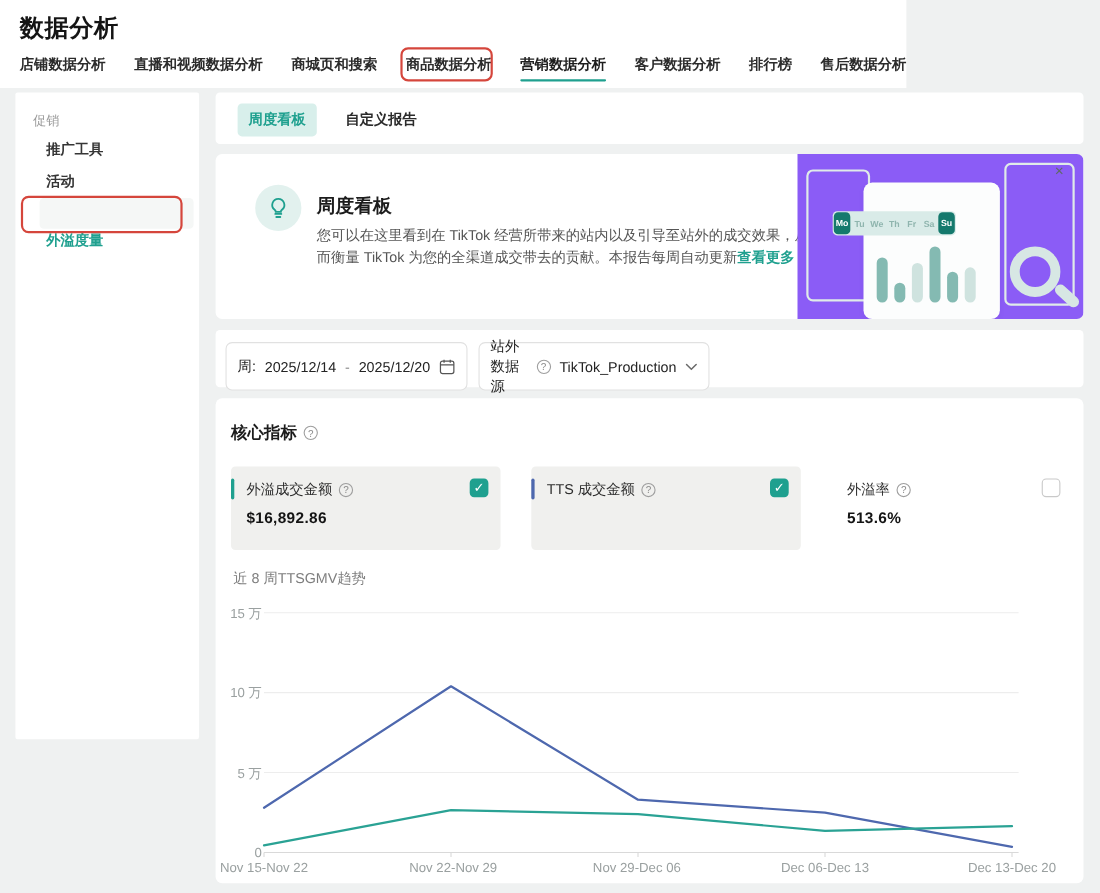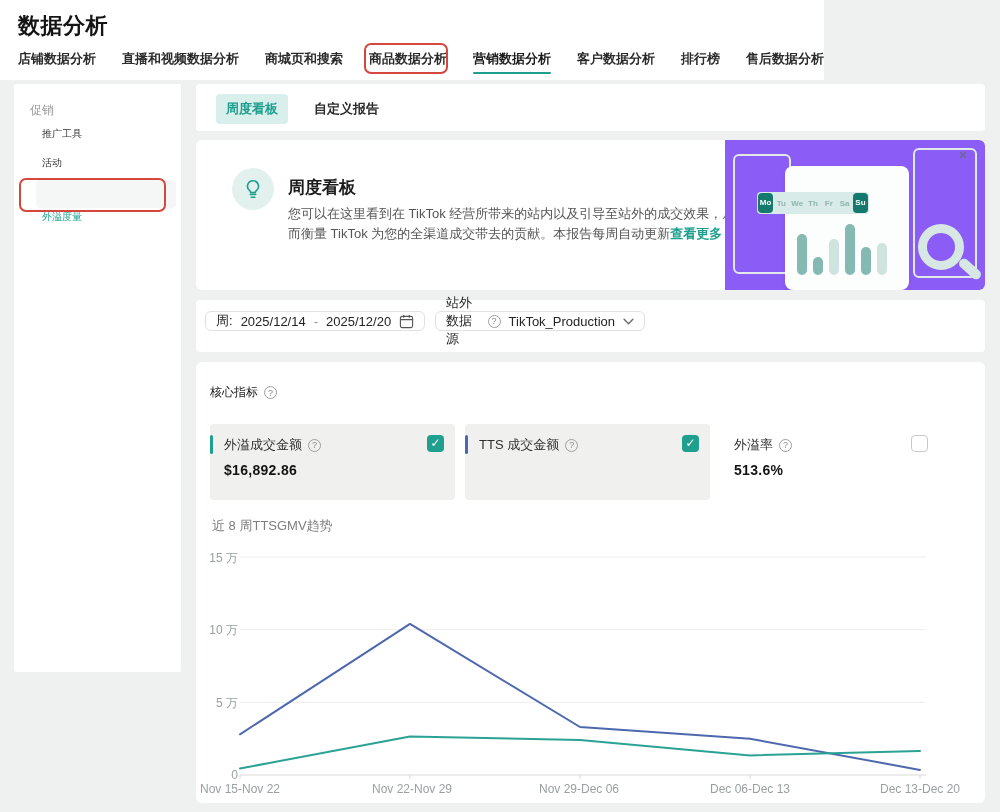--- a/index.html
+++ b/index.html
@@ -16,21 +16,21 @@
   .nav-tab.active::after { content:""; position:absolute; left:0; right:0; bottom:2px; height:2px; background:#1fa08f; border-radius:1px; }
 
   
   .anno-box { position:absolute; border:2.5px solid #d5463c; border-radius:7px; pointer-events:none; }
   .anno-nav { left:364px; top:43px; width:84px; height:31px; }
   .anno-side { left:19px; top:178px; width:147px; height:34px; }
 
   
   .sidebar { position:absolute; left:14px; top:84px; width:167px; height:588px; background:#ffffff; border-radius:2px; }
   .side-section { position:absolute; left:16px; top:18px; font-size:12px; color:#9a9a9a; }
-  .side-item { position:absolute; left:28px; font-size:10px; color:#363636; cursor:pointer; }
+  .side-item { position:absolute; left:28px; font-size:13px; color:#363636; cursor:pointer;font-weight:bold; }
   .side-item-1 { top:43px; }
   .side-item-2 { top:72px; }
   .side-item-3 { top:102px; color:#1fa08f;margin-top:24px; }
   .side-active-bg { position:absolute; left:22px; top:96px; width:140px; height:28px; background:#f5f7f6; border-radius:4px; }
 
   
   .subtab-panel { position:absolute; left:196px; top:84px; width:789px; height:47px; background:#ffffff; border-radius:4px; }
   .subtab-row { position:absolute; left:20px; top:10px; display:flex; gap:16px; align-items:center; }
   .subtab { font-size:13px; font-weight:bold; color:#2b2b2b; padding:6px 10px; border-radius:4px; cursor:pointer; }
   .subtab.active { color:#1fa08f; background:#d8efeb; }
@@ -51,35 +51,35 @@
   .wd { font-size:8px; font-weight:bold; color:#8fb5ae; width:15px; text-align:center; }
   .wd.wd-active { background:#15796d; color:#ffffff; border-radius:4px; height:20px; line-height:20px; }
   .bars { position:absolute; left:72px; top:82px; width:100px; height:53px; display:flex; align-items:flex-end; gap:6px; }
   .bar { width:10px; border-radius:5px; background:#84bab2; }
   .bar.pale { background:#cfe3df; }
   .magnifier { position:absolute; left:193px; top:84px; width:46px; height:46px; border:9px solid #d7e7e4; border-radius:50%; }
   .mag-handle { position:absolute; left:232px; top:124px; width:26px; height:10px; background:#d7e7e4; border-radius:5px; transform:rotate(42deg); }
 
   
   .filter-panel { position:absolute; left:196px; top:300px; width:789px; height:52px; background:#ffffff; border-radius:4px; }
-  .filter-box { position:absolute; top:11px; height:20px; border:1px solid #e1e1e1; border-radius:6px; background:#fff; display:flex; align-items:center; font-size:13px; color:#242424; padding:0 10px; gap:8px; cursor:pointer; }
+  .filter-box { position:absolute; top:11px; height:44px; border:1px solid #e1e1e1; border-radius:6px; background:#fff; display:flex; align-items:center; font-size:13px; color:#242424; padding:0 10px; gap:8px; cursor:pointer; }
   .fb-week { left:9px; width:220px; }
   .fb-src { left:239px; width:210px; }
   .flabel { color:#242424; }
   .fsep { color:#8a8a8a; }
   .fval { color:#242424; }
 
   .q-icon { display:inline-flex; width:13px; height:13px; border:1px solid #9e9e9e; border-radius:50%; color:#8a8a8a; font-size:9px; align-items:center; justify-content:center; flex:0 0 auto; }
 
   
   .main-card { position:absolute; left:196px; top:362px; width:789px; height:441px; background:#ffffff; border-radius:6px; }
   .sec-title-row { position:absolute; left:14px; top:22px; display:flex; align-items:center; gap:6px; }
-  .sec-title { font-size:12px; font-weight:normal; color:#1c1c1c; }
-
-  .mcards { position:absolute; left:14px; top:62px; display:flex; gap:10px; }
+  .sec-title { font-size:15px; font-weight:bold; color:#1c1c1c; }
+
+  .mcards { position:absolute; left:14px; top:62px; display:flex; gap:28px; }
   .mcard { position:relative; width:245px; height:76px; background:#f0f0ee; border-radius:4px; padding:12px 12px 0 14px; }
   .mcard.plain { background:transparent; width:235px; }
   .accent { position:absolute; left:0; top:11px; width:3px; height:19px; border-radius:2px; }
   .accent.teal { background:#1fa08f; }
   .accent.blue { background:#4e68ae; }
   .mlabel-row { display:flex; align-items:center; gap:6px; font-size:13px; color:#2f2f2f; }
   .mvalue { margin-top:8px; font-size:14px; font-weight:bold; color:#141414; letter-spacing:.3px; }
   .mcheck { position:absolute; right:11px; top:11px; width:17px; height:17px; border-radius:4px; cursor:pointer; }
   .mcheck.checked { background:#1fa08f; }
   .mcheck.checked::after { content:"\2713"; position:absolute; inset:0; color:#fff; font-size:12px; line-height:17px; text-align:center; font-weight:bold; }

